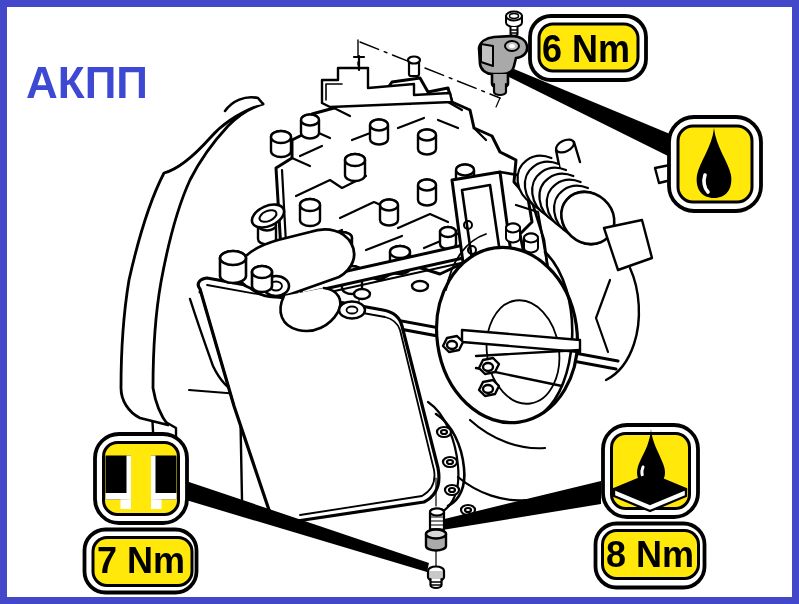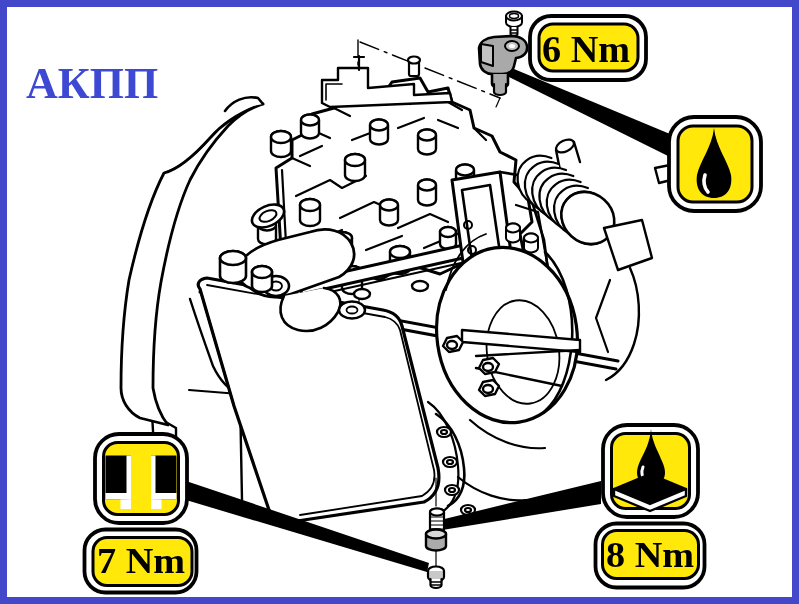--- a/index.html
+++ b/index.html
@@ -1,16 +1,16 @@
 <!DOCTYPE html>
 <html><head>
 <meta charset="utf-8">
 <style>
 html,body{margin:0;padding:0;background:#fff;}
-#page{position:relative;width:799px;height:604px;overflow:hidden;font-family:Liberation Serif, serif;}
+#page{position:relative;width:799px;height:604px;overflow:hidden;font-family:Liberation Sans, sans-serif;}
 </style>
 </head>
 <body>
 <div id="page">
 <svg width="799" height="604" viewBox="0 0 799 604">
 <rect x="0" y="0" width="799" height="604" fill="#ffffff"></rect>
 
 <g stroke="#000" stroke-width="2.8" fill="none" stroke-linejoin="round" stroke-linecap="round">
 
 <g stroke-width="1.4">

